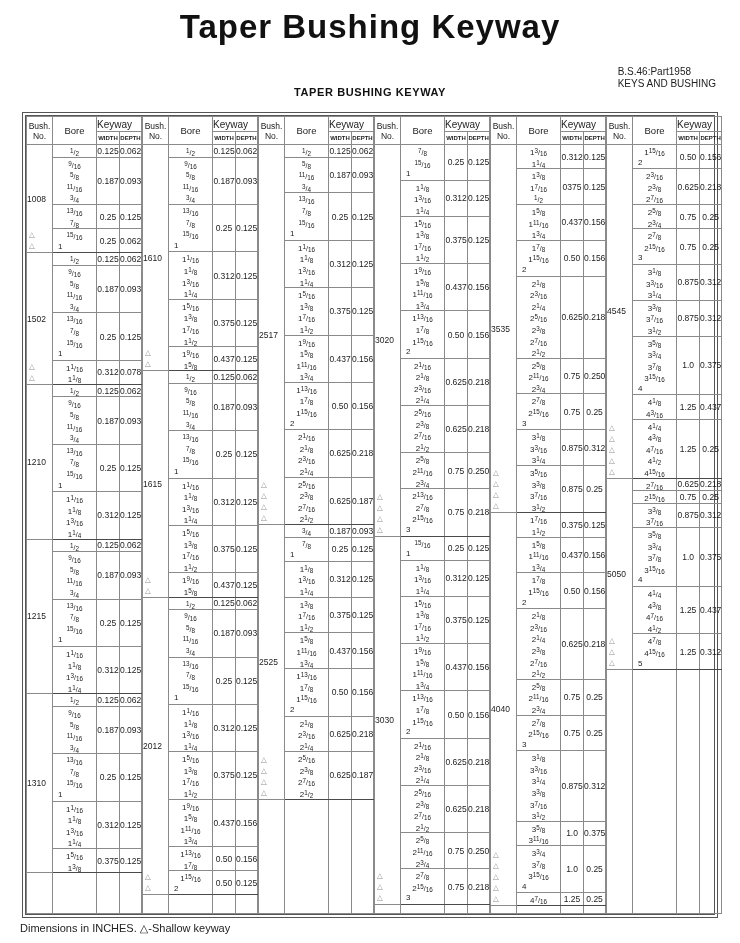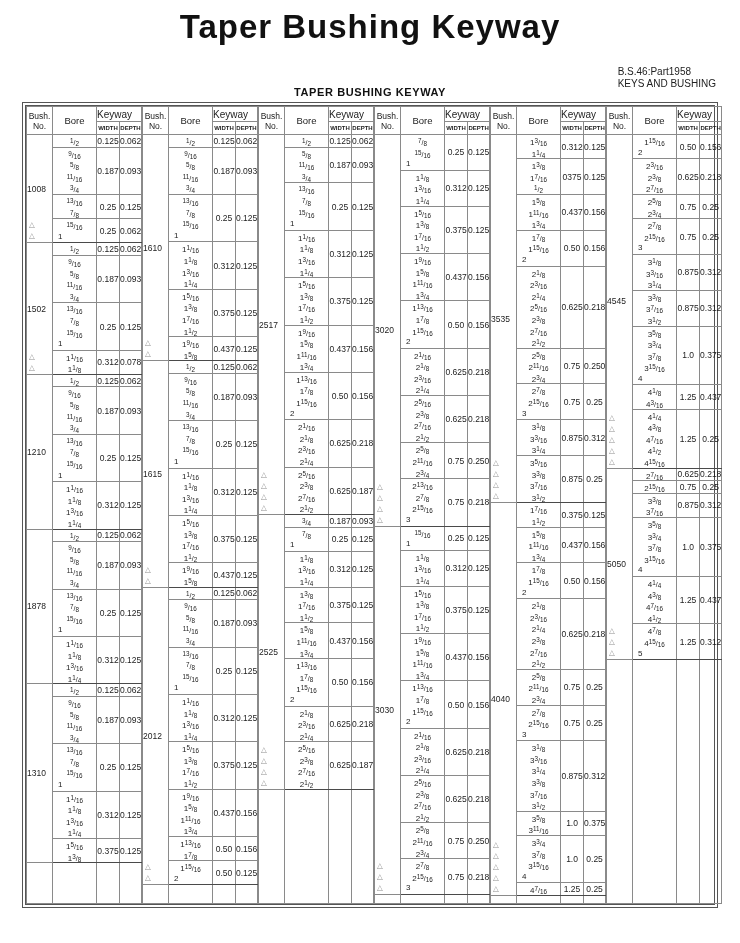--- a/index.html
+++ b/index.html
@@ -2,21 +2,21 @@
 <html><head>
 <meta charset="utf-8">
 <style>
   html,body{margin:0;padding:0;background:#ffffff;width:740px;}
   body{font-family:"Liberation Sans",sans-serif;color:#1c1c1c;}
   .page{width:740px;height:943px;position:relative;overflow:hidden;background:#fff;}
   .main-title{text-align:center;font-size:33px;font-weight:bold;letter-spacing:1px;color:#111;margin:0;padding-top:8px;height:46px;}
   .subhead{width:696px;margin:14px auto 0 auto;position:relative;height:32px;}
   .table-title{position:absolute;left:0;right:0;bottom:2px;text-align:center;font-size:11px;font-weight:bold;letter-spacing:.6px;color:#111;}
   .std-ref{position:absolute;right:2px;top:-2px;text-align:left;font-size:10px;line-height:12px;color:#222;}
-  .frame{width:696px;margin:2px auto 0 auto;height:806px;border:4px double #555;box-sizing:border-box;display:flex;justify-content:space-between;background:#fff;}
+  .frame{width:696px;margin:12px auto 0 auto;height:806px;border:4px double #555;box-sizing:border-box;display:flex;justify-content:space-between;background:#fff;}
   table.grp{border-collapse:collapse;width:115px;height:100%;table-layout:fixed;}
   table.grp th,table.grp td{border:1px solid #8a8a8a;padding:0;box-sizing:border-box;}
   th.h-bush{font-size:8.5px;font-weight:normal;line-height:10px;text-align:center;height:28px;border-bottom:1px solid #555;}
   th.h-bore{font-size:9.5px;font-weight:normal;text-align:center;border-bottom:1px solid #555;}
   th.h-key{font-size:10px;font-weight:normal;text-align:left;height:15px;}
   th.h-wd{font-size:6px;font-weight:bold;text-align:center;height:13px;border-bottom:1px solid #555;}
   td.bush{position:relative;vertical-align:middle;text-align:left;font-size:8.5px;}
   .bush-label{display:inline-block;}
   .tris{position:absolute;left:2px;bottom:1px;display:flex;flex-direction:column;}
   .tri{font-size:7.5px;line-height:11px;color:#8f8f8f;}
@@ -171,21 +171,21 @@
             <td class="bore">
               <div class="bl">1<span class="fn">1</span><span class="fs">/</span><span class="fd">16</span></div>
               <div class="bl">1<span class="fn">1</span><span class="fs">/</span><span class="fd">8</span></div>
               <div class="bl">1<span class="fn">3</span><span class="fs">/</span><span class="fd">16</span></div>
               <div class="bl">1<span class="fn">1</span><span class="fs">/</span><span class="fd">4</span></div>
             </td>
             <td class="val">0.312</td>
             <td class="val">0.125</td>
           </tr>
           <tr style="height:11.6px">
-            <td class="bush" rowspan="4"><span class="bush-label">1878</span></td>
+            <td class="bush" rowspan="4"><span class="bush-label">1215</span></td>
             <td class="bore">
               <div class="bl"><span class="fn">1</span><span class="fs">/</span><span class="fd">2</span></div>
             </td>
             <td class="val">0.125</td>
             <td class="val">0.062</td>
           </tr>
           <tr style="height:46.4px">
             <td class="bore">
               <div class="bl"><span class="fn">9</span><span class="fs">/</span><span class="fd">16</span></div>
               <div class="bl"><span class="fn">5</span><span class="fs">/</span><span class="fd">8</span></div>
@@ -1282,13 +1282,14 @@
           </tr>
           <tr class="filler">
             <td class="bush"></td>
             <td class="bore"></td>
             <td class="val"></td>
             <td class="val"></td>
           </tr>
         </tbody>
       </table>
     </div>
+  <div class="footer">Dimensions in INCHES. △-Shallow keyway</div>
 </div>
 
 </body></html>

